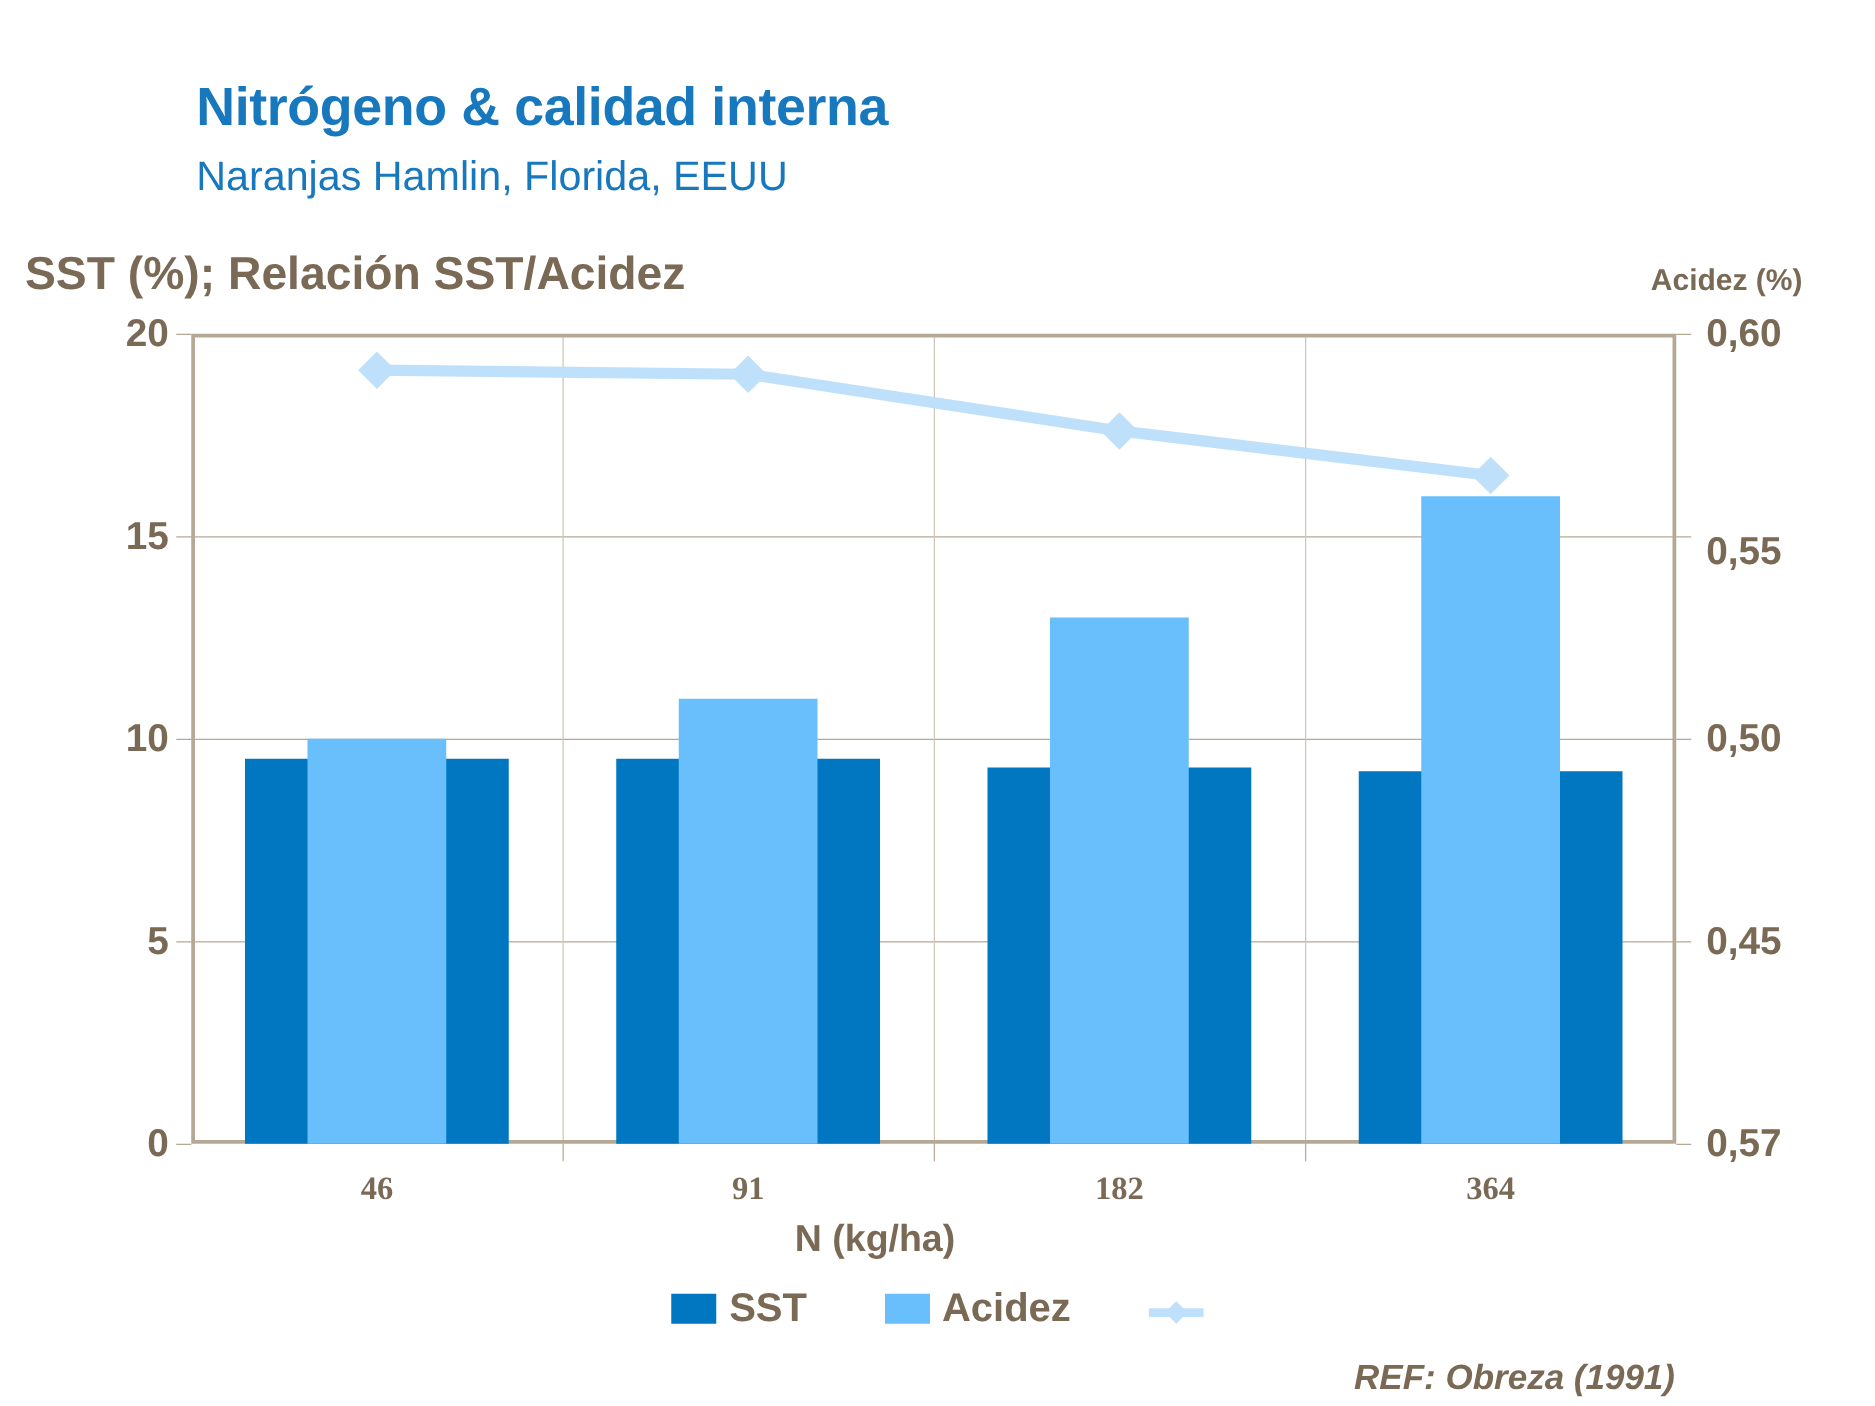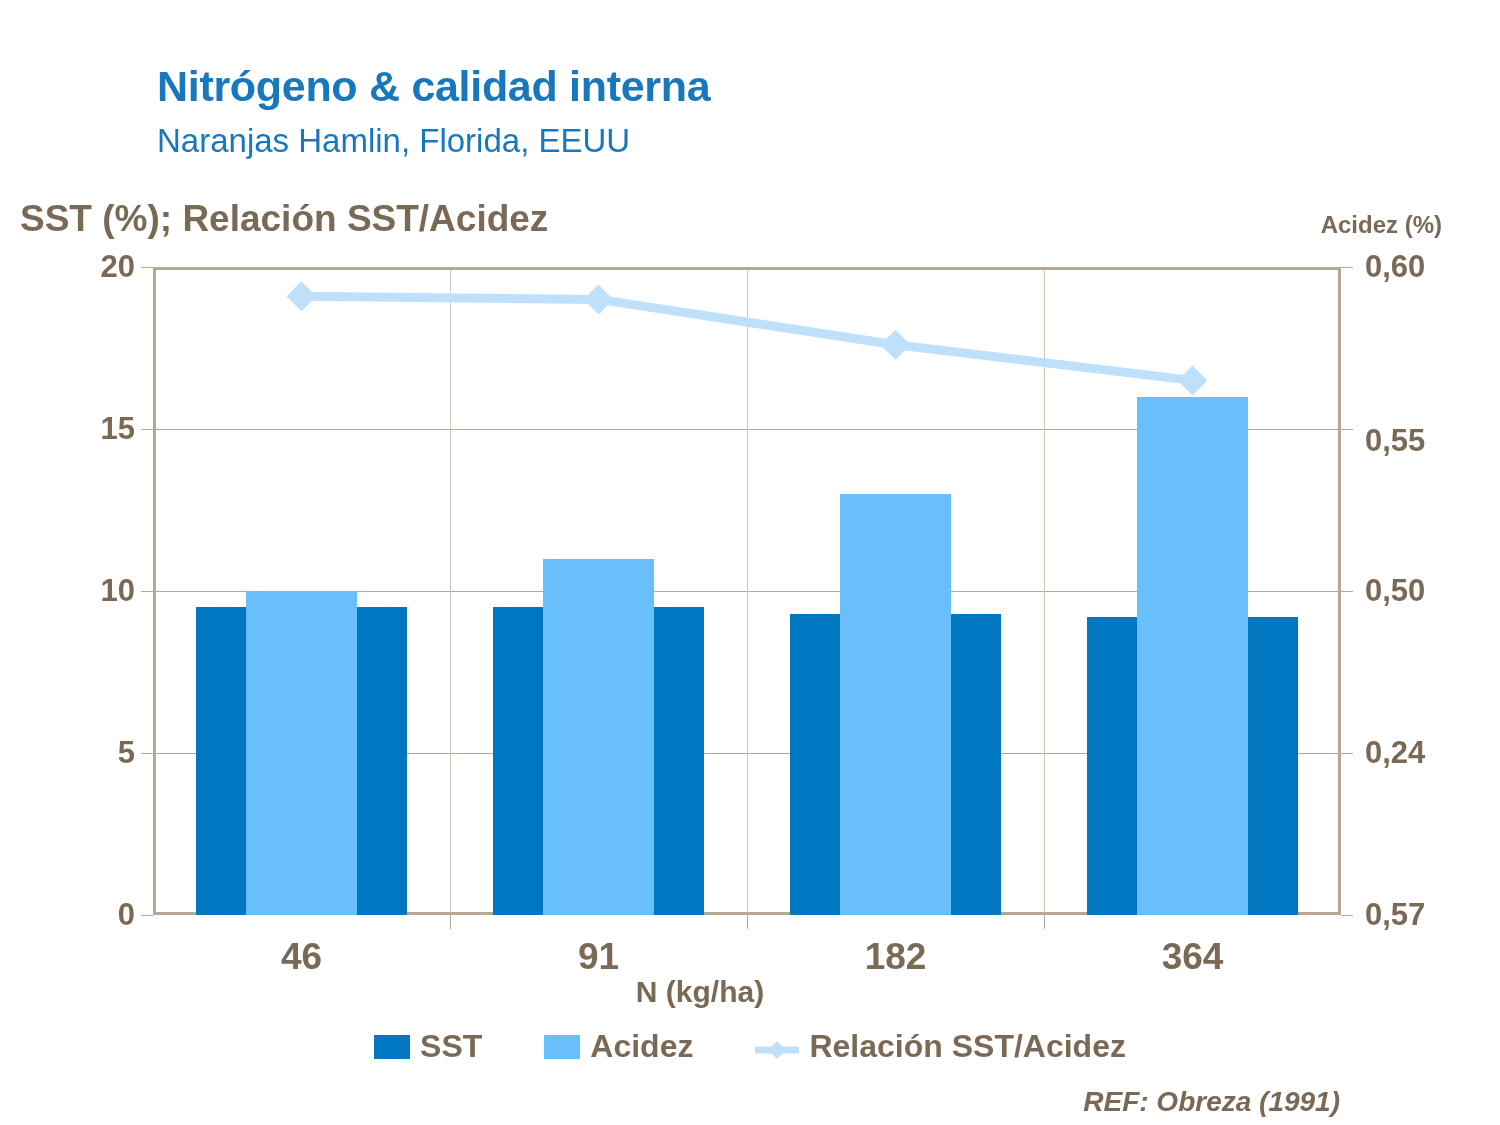--- a/index.html
+++ b/index.html
@@ -118,25 +118,26 @@
     font-weight: bold;
     color: #7a6a55;
     transform: translateY(-50%);
     white-space: nowrap;
   }
   .ylabel-left  { right: 1365px; text-align: right; }
   .ylabel-right { left: 1365px; text-align: left; }
   .xlabel {
     position: absolute;
     top: 936px;
-    font-size: 37px;
+    font-size: 26px;
     font-weight: bold;
     color: #7a6a55;
     transform: translateX(-50%);
     white-space: nowrap;
+    font-family: Liberation Serif, serif;
   }
 
   
   .bar {
     position: absolute;
     bottom: 0;
   }
   .bar-sst    { background: #0077c0; z-index: 2; }
   .bar-acidez { background: #69bffc; z-index: 3; }
 
@@ -250,21 +251,21 @@
 
 <div id="ylabels-left">
     <div class="ylabel ylabel-left" style="top: 915px;">0</div>
     <div class="ylabel ylabel-left" style="top: 753px;">5</div>
     <div class="ylabel ylabel-left" style="top: 591px;">10</div>
     <div class="ylabel ylabel-left" style="top: 429px;">15</div>
     <div class="ylabel ylabel-left" style="top: 267px;">20</div>
   </div>
 <div id="ylabels-right">
     <div class="ylabel ylabel-right" style="top: 915px;">0,57</div>
-    <div class="ylabel ylabel-right" style="top: 753px;">0,24</div>
+    <div class="ylabel ylabel-right" style="top: 753px;">0,45</div>
     <div class="ylabel ylabel-right" style="top: 591px;">0,50</div>
     <div class="ylabel ylabel-right" style="top: 441px;">0,55</div>
     <div class="ylabel ylabel-right" style="top: 267px;">0,60</div>
   </div>
 <div id="xlabels">
     <div class="xlabel" style="left: 301.5px;">46</div>
     <div class="xlabel" style="left: 598.5px;">91</div>
     <div class="xlabel" style="left: 895.5px;">182</div>
     <div class="xlabel" style="left: 1192.5px;">364</div>
   </div>
@@ -278,17 +279,16 @@
     <span class="swatch swatch-acidez"></span>
     <span>Acidez</span>
   </div>
   <div class="legend-item">
     <span class="swatch-line">
       <svg width="44" height="26" viewBox="0 0 44 26">
         <line x1="0" y1="13" x2="44" y2="13" stroke="#bfe0fb" stroke-width="7"></line>
         <polygon points="22,4 31,13 22,22 13,13" fill="#bfe0fb"></polygon>
       </svg>
     </span>
-    <span>Relación SST/Acidez</span>
   </div>
 </div>
 
 <div id="reference">REF: Obreza (1991)</div>
 
 </body></html>

